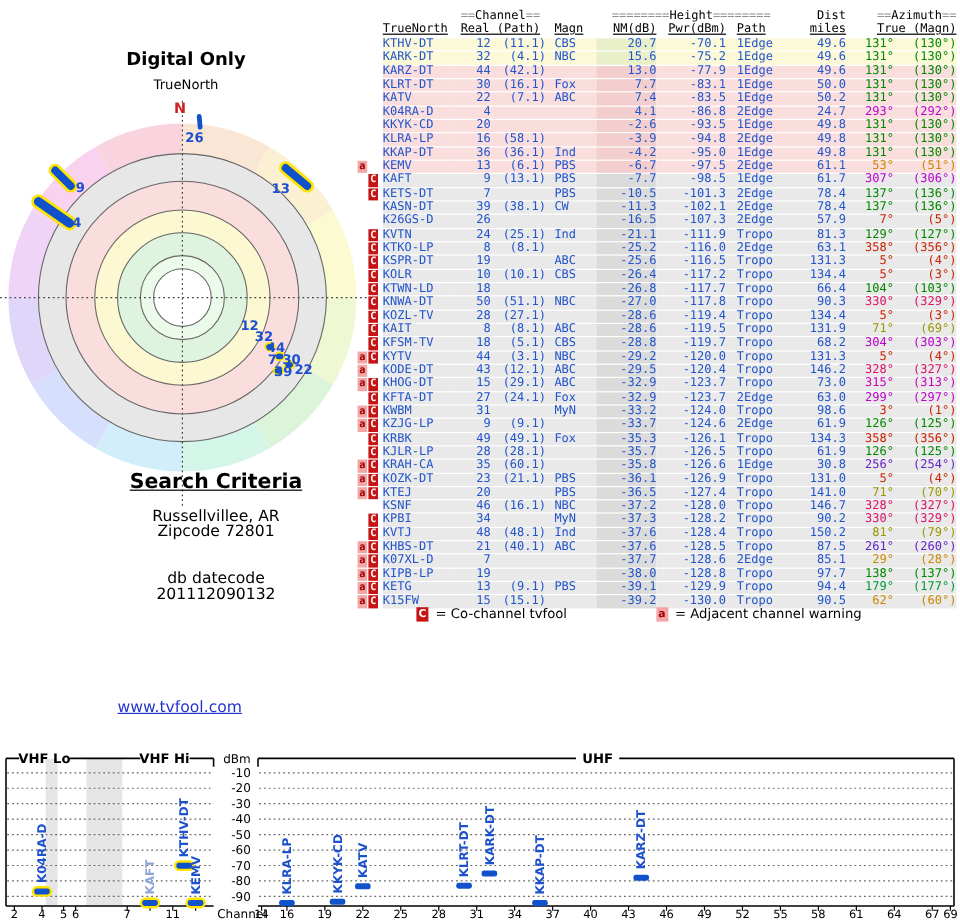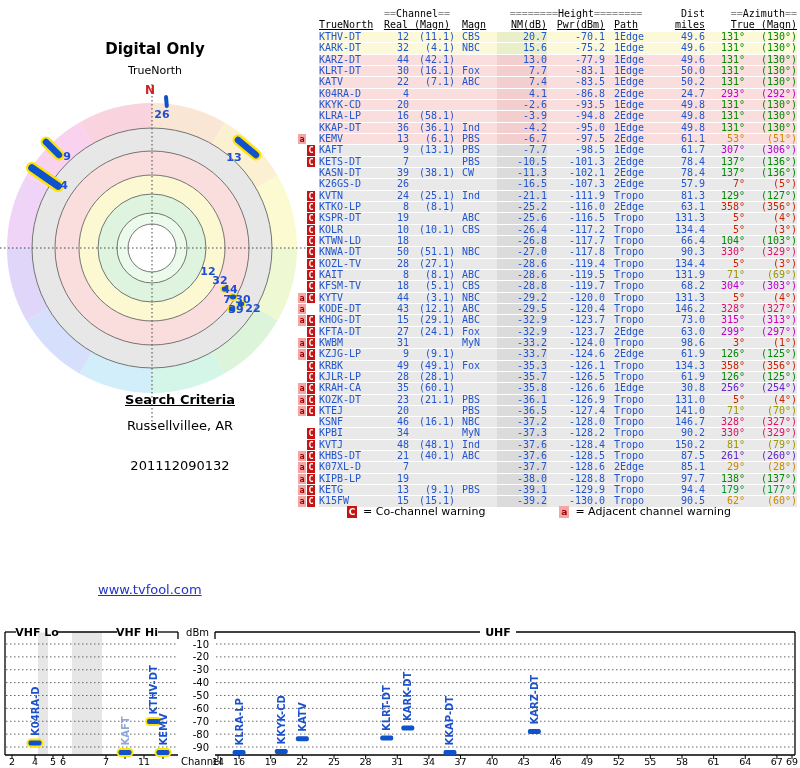--- a/index.html
+++ b/index.html
@@ -6,21 +6,21 @@
   #page{position:relative;width:800px;height:768px;background:#fff;overflow:hidden;
         font-family:"DejaVu Sans","Liberation Sans",sans-serif;}
   
   #radar-title{position:absolute;left:40px;top:40px;width:230px;text-align:center;
                font-size:15px;font-weight:bold;color:#000;}
   #radar-subtitle{position:absolute;left:40px;top:64px;width:230px;text-align:center;
                   font-size:11px;color:#000;}
   #radar-svg{position:absolute;left:0;top:78px;}
   
   #search{position:absolute;left:60px;top:392px;width:240px;text-align:center;color:#000;}
-  #search .head{font-size:13px;font-weight:bold;text-decoration:underline;margin-bottom:13px;}
+  #search .head{font-size:17px;font-weight:bold;text-decoration:underline;margin-bottom:13px;}
   #search .line{font-size:13px;line-height:12.6px;}
   #search .dbblock{margin-top:27px;}
   
   #tvfool-link{position:absolute;left:98px;top:582px;font-size:13px;color:#2233cc;
                text-decoration:underline;cursor:pointer;}
   
   #sigtable{position:absolute;left:298px;top:9px;width:500px;
             font-family:"DejaVu Sans Mono","Liberation Mono",monospace;font-size:10px;color:#000;}
   .trow{display:flex;height:10.33px;line-height:10.4px;margin-bottom:1px;white-space:pre;}
   .hrow{display:flex;height:10px;line-height:10px;margin-bottom:1px;white-space:pre;}
@@ -104,41 +104,43 @@
       <text x="230" y="215" fill="#1d4fd0" font-size="11" font-weight="bold" text-anchor="middle" font-family="&quot;DejaVu Sans&quot;,sans-serif">44</text>
       <text x="227" y="225" fill="#1d4fd0" font-size="11" font-weight="bold" text-anchor="middle" font-family="&quot;DejaVu Sans&quot;,sans-serif">7</text>
       <text x="243" y="225" fill="#1d4fd0" font-size="11" font-weight="bold" text-anchor="middle" font-family="&quot;DejaVu Sans&quot;,sans-serif">30</text>
       <text x="236" y="235" fill="#1d4fd0" font-size="11" font-weight="bold" text-anchor="middle" font-family="&quot;DejaVu Sans&quot;,sans-serif">39</text>
       <text x="253" y="234" fill="#1d4fd0" font-size="11" font-weight="bold" text-anchor="middle" font-family="&quot;DejaVu Sans&quot;,sans-serif">22</text>
     </svg>
 
   <div id="search">
     <div class="head">Search Criteria</div>
     <div class="line">Russellvillee, AR</div>
+    <div class="line">Zipcode 72801</div>
     <div class="dbblock">
+      <div class="line">db datecode</div>
       <div class="line">201112090132</div>
     </div>
   </div>
 
   <a id="tvfool-link">www.tvfool.com</a>
 
   <div id="sigtable">
     <div class="hrow">
       <span class="mrg"></span>
       <span class="c-cs"></span>
       <span class="revi"><span class="gq">==</span><span>Channel</span><span class="gq">==</span></span>
       <span class="c-nw"></span>
       <span class="sig3"><span class="gq">========</span><span>Height</span><span class="gq">========</span></span>
       <span class="c-mi">Dist</span>
       <span class="trmg"><span class="gq">==</span><span>Azimuth</span><span class="gq">==</span></span>
     </div>
     <div class="hrow2">
       <span class="mrg"></span>
       <span class="c-cs"><span class="u">TrueNorth</span></span>
-      <span class="revi"><span class="u">Real (Magn)</span></span>
+      <span class="revi"><span class="u">Real (Path)</span></span>
       <span class="c-nw"><span class="u">Magn</span></span>
       <span class="c-nm"><span class="u">NM(dB)</span></span>
       <span class="c-pw"><span class="u">Pwr(dBm)</span></span>
       <span class="c-pa"><span class="u">Path</span></span>
       <span class="c-mi"><span class="u">miles</span></span>
       <span class="trmg"><span class="u">True (Magn)</span></span>
     </div>
     <div id="table-rows">
         <div class="trow"><span class="ma"></span><span class="mc"></span><span class="c-cs" style="color: rgb(34, 85, 204); background: rgb(252, 249, 216);">KTHV-DT</span><span class="c-re" style="color: rgb(34, 85, 204); background: rgb(252, 249, 216);">12</span><span class="c-vi" style="color: rgb(34, 85, 204); background: rgb(252, 249, 216);">(11.1)</span><span class="c-nw" style="color: rgb(34, 85, 204); background: rgb(252, 249, 216);">CBS</span><span class="c-nm" style="color: rgb(34, 85, 204); background: rgb(233, 240, 201);">20.7</span><span class="c-pw" style="color: rgb(34, 85, 204); background: rgb(252, 249, 216);">-70.1</span><span class="c-pa" style="color: rgb(34, 85, 204); background: rgb(252, 249, 216);">1Edge</span><span class="c-mi" style="color: rgb(34, 85, 204); background: rgb(252, 249, 216);">49.6</span><span class="c-tr" style="color: rgb(0, 136, 0); background: rgb(252, 249, 216);">131°</span><span class="c-mg" style="color: rgb(0, 136, 0); background: rgb(252, 249, 216);">(130°)</span></div>
         <div class="trow"><span class="ma"></span><span class="mc"></span><span class="c-cs" style="color: rgb(34, 85, 204); background: rgb(252, 249, 216);">KARK-DT</span><span class="c-re" style="color: rgb(34, 85, 204); background: rgb(252, 249, 216);">32</span><span class="c-vi" style="color: rgb(34, 85, 204); background: rgb(252, 249, 216);">(4.1)</span><span class="c-nw" style="color: rgb(34, 85, 204); background: rgb(252, 249, 216);">NBC</span><span class="c-nm" style="color: rgb(34, 85, 204); background: rgb(233, 240, 201);">15.6</span><span class="c-pw" style="color: rgb(34, 85, 204); background: rgb(252, 249, 216);">-75.2</span><span class="c-pa" style="color: rgb(34, 85, 204); background: rgb(252, 249, 216);">1Edge</span><span class="c-mi" style="color: rgb(34, 85, 204); background: rgb(252, 249, 216);">49.6</span><span class="c-tr" style="color: rgb(0, 136, 0); background: rgb(252, 249, 216);">131°</span><span class="c-mg" style="color: rgb(0, 136, 0); background: rgb(252, 249, 216);">(130°)</span></div>
@@ -180,21 +182,21 @@
         <div class="trow"><span class="ma on">a</span><span class="mc on">C</span><span class="c-cs" style="color: rgb(34, 85, 204); background: rgb(233, 233, 233);">KHBS-DT</span><span class="c-re" style="color: rgb(34, 85, 204); background: rgb(233, 233, 233);">21</span><span class="c-vi" style="color: rgb(34, 85, 204); background: rgb(233, 233, 233);">(40.1)</span><span class="c-nw" style="color: rgb(34, 85, 204); background: rgb(233, 233, 233);">ABC</span><span class="c-nm" style="color: rgb(34, 85, 204); background: rgb(219, 219, 219);">-37.6</span><span class="c-pw" style="color: rgb(34, 85, 204); background: rgb(233, 233, 233);">-128.5</span><span class="c-pa" style="color: rgb(34, 85, 204); background: rgb(233, 233, 233);">Tropo</span><span class="c-mi" style="color: rgb(34, 85, 204); background: rgb(233, 233, 233);">87.5</span><span class="c-tr" style="color: rgb(102, 34, 204); background: rgb(233, 233, 233);">261°</span><span class="c-mg" style="color: rgb(102, 34, 204); background: rgb(233, 233, 233);">(260°)</span></div>
         <div class="trow"><span class="ma on">a</span><span class="mc on">C</span><span class="c-cs" style="color: rgb(34, 85, 204); background: rgb(233, 233, 233);">K07XL-D</span><span class="c-re" style="color: rgb(34, 85, 204); background: rgb(233, 233, 233);">7</span><span class="c-vi" style="color: rgb(34, 85, 204); background: rgb(233, 233, 233);"></span><span class="c-nw" style="color: rgb(34, 85, 204); background: rgb(233, 233, 233);"></span><span class="c-nm" style="color: rgb(34, 85, 204); background: rgb(219, 219, 219);">-37.7</span><span class="c-pw" style="color: rgb(34, 85, 204); background: rgb(233, 233, 233);">-128.6</span><span class="c-pa" style="color: rgb(34, 85, 204); background: rgb(233, 233, 233);">2Edge</span><span class="c-mi" style="color: rgb(34, 85, 204); background: rgb(233, 233, 233);">85.1</span><span class="c-tr" style="color: rgb(204, 136, 0); background: rgb(233, 233, 233);">29°</span><span class="c-mg" style="color: rgb(204, 136, 0); background: rgb(233, 233, 233);">(28°)</span></div>
         <div class="trow"><span class="ma on">a</span><span class="mc on">C</span><span class="c-cs" style="color: rgb(34, 85, 204); background: rgb(233, 233, 233);">KIPB-LP</span><span class="c-re" style="color: rgb(34, 85, 204); background: rgb(233, 233, 233);">19</span><span class="c-vi" style="color: rgb(34, 85, 204); background: rgb(233, 233, 233);"></span><span class="c-nw" style="color: rgb(34, 85, 204); background: rgb(233, 233, 233);"></span><span class="c-nm" style="color: rgb(34, 85, 204); background: rgb(219, 219, 219);">-38.0</span><span class="c-pw" style="color: rgb(34, 85, 204); background: rgb(233, 233, 233);">-128.8</span><span class="c-pa" style="color: rgb(34, 85, 204); background: rgb(233, 233, 233);">Tropo</span><span class="c-mi" style="color: rgb(34, 85, 204); background: rgb(233, 233, 233);">97.7</span><span class="c-tr" style="color: rgb(0, 136, 0); background: rgb(233, 233, 233);">138°</span><span class="c-mg" style="color: rgb(0, 136, 0); background: rgb(233, 233, 233);">(137°)</span></div>
         <div class="trow"><span class="ma on">a</span><span class="mc on">C</span><span class="c-cs" style="color: rgb(34, 85, 204); background: rgb(233, 233, 233);">KETG</span><span class="c-re" style="color: rgb(34, 85, 204); background: rgb(233, 233, 233);">13</span><span class="c-vi" style="color: rgb(34, 85, 204); background: rgb(233, 233, 233);">(9.1)</span><span class="c-nw" style="color: rgb(34, 85, 204); background: rgb(233, 233, 233);">PBS</span><span class="c-nm" style="color: rgb(34, 85, 204); background: rgb(219, 219, 219);">-39.1</span><span class="c-pw" style="color: rgb(34, 85, 204); background: rgb(233, 233, 233);">-129.9</span><span class="c-pa" style="color: rgb(34, 85, 204); background: rgb(233, 233, 233);">Tropo</span><span class="c-mi" style="color: rgb(34, 85, 204); background: rgb(233, 233, 233);">94.4</span><span class="c-tr" style="color: rgb(0, 153, 51); background: rgb(233, 233, 233);">179°</span><span class="c-mg" style="color: rgb(0, 153, 51); background: rgb(233, 233, 233);">(177°)</span></div>
         <div class="trow"><span class="ma on">a</span><span class="mc on">C</span><span class="c-cs" style="color: rgb(34, 85, 204); background: rgb(233, 233, 233);">K15FW</span><span class="c-re" style="color: rgb(34, 85, 204); background: rgb(233, 233, 233);">15</span><span class="c-vi" style="color: rgb(34, 85, 204); background: rgb(233, 233, 233);">(15.1)</span><span class="c-nw" style="color: rgb(34, 85, 204); background: rgb(233, 233, 233);"></span><span class="c-nm" style="color: rgb(34, 85, 204); background: rgb(219, 219, 219);">-39.2</span><span class="c-pw" style="color: rgb(34, 85, 204); background: rgb(233, 233, 233);">-130.0</span><span class="c-pa" style="color: rgb(34, 85, 204); background: rgb(233, 233, 233);">Tropo</span><span class="c-mi" style="color: rgb(34, 85, 204); background: rgb(233, 233, 233);">90.5</span><span class="c-tr" style="color: rgb(204, 136, 0); background: rgb(233, 233, 233);">62°</span><span class="c-mg" style="color: rgb(204, 136, 0); background: rgb(233, 233, 233);">(60°)</span></div>
       </div>
   </div>
 
   <div id="legend">
     <span class="lbox c">C</span>
-    <span>= Co-channel warning</span>
+    <span>= Co-channel tvfool</span>
     <span class="sp"></span>
     <span class="lbox a">a</span>
     <span>= Adjacent channel warning</span>
   </div>
 
   <svg id="spectrum-svg" width="800" height="150" viewBox="0 0 800 150">
       <rect x="38" y="14.5" width="10" height="122" fill="#e6e6e6"></rect>
       <rect x="72" y="14.5" width="30" height="122" fill="#e6e6e6"></rect>
       <line x1="6" y1="26" x2="177" y2="26" stroke="#666" stroke-width="1" stroke-dasharray="1.5 2.5"></line>
       <line x1="216" y1="26" x2="794" y2="26" stroke="#666" stroke-width="1" stroke-dasharray="1.5 2.5"></line>

